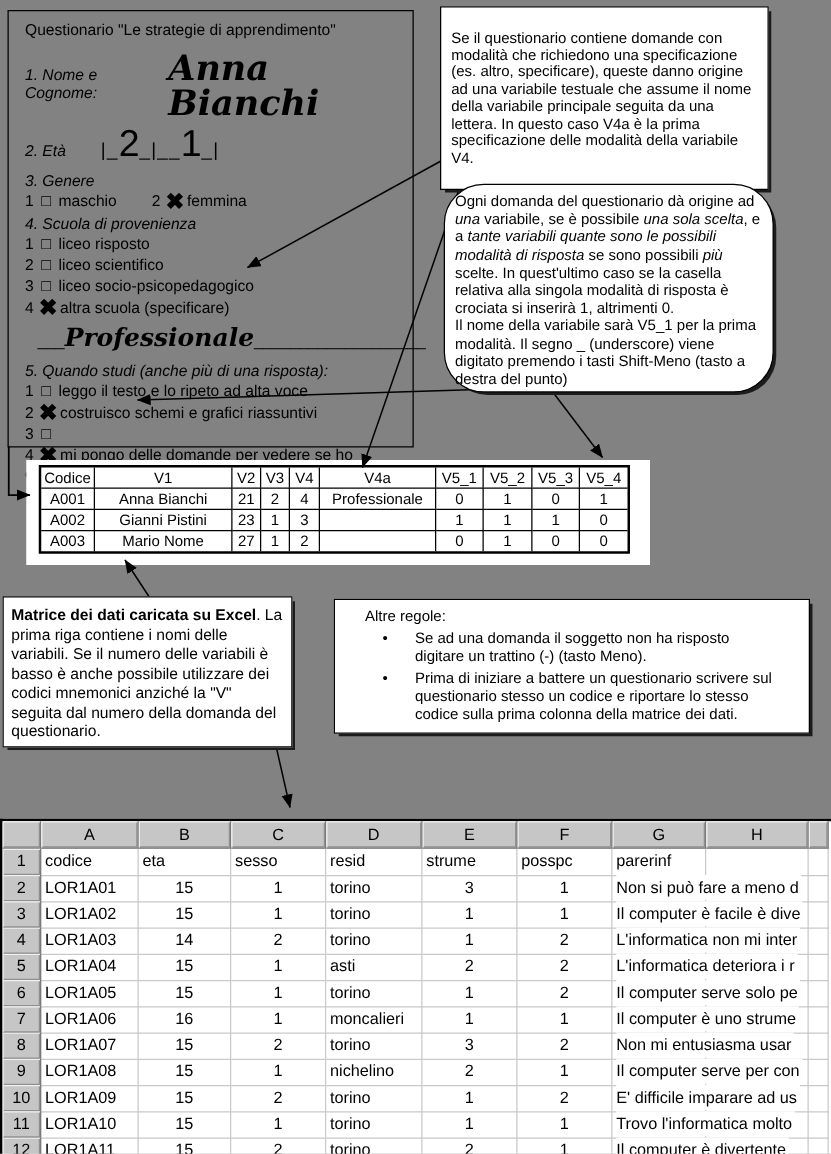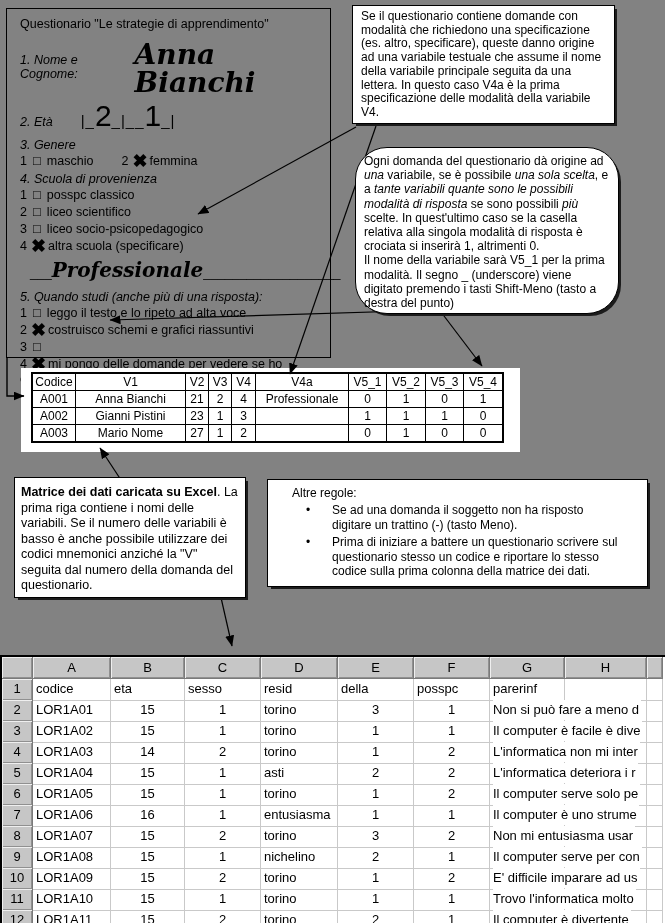--- a/index.html
+++ b/index.html
@@ -22,24 +22,24 @@
   .qopt .num{width:9px;}
   .mark-box{font-size:13px;margin:0 6px 0 4px;}
   .mark-x{font-size:18px;font-weight:bold;margin:0 2px;line-height:14px;}
   .opt2{margin-left:28px;display:flex;align-items:center;}
   .specline{margin:6px 0 10px 10px;font-size:13px;display:flex;align-items:flex-end;}
   .spec-script{font-size:20px;line-height:20px;}
   .wrapline{font-size:12.5px;height:17px;}
 
   
   .callout{position:absolute;background:#fff;border:1px solid #000;box-shadow:3px 3px 0 -1px #1c1c1c;color:#000;z-index:6;}
-  .box1{left:352px;top:5px;width:245px;height:109px;padding:4px 8px;font-size:12px;line-height:13.7px;}
+  .box1{left:352px;top:5px;width:245px;height:109px;padding:18px 8px;font-size:12px;line-height:13.7px;}
   .box2{left:355px;top:147px;width:246px;height:153px;padding:6px 8px;font-size:12px;line-height:14.2px;border-radius:32px;}
   .i{font-style:italic;}
-  .mnote{left:14px;top:477px;width:218px;height:105px;padding:7px 6px;font-size:12.5px;line-height:15.5px;}
+  .mnote{left:2px;top:477px;width:218px;height:105px;padding:7px 6px;font-size:12.5px;line-height:15.5px;}
   .mnote b{font-weight:bold;}
   .rules{left:267px;top:479px;width:331px;height:94px;padding:6px 24px;font-size:12px;line-height:14.4px;}
   .bullet{display:flex;margin-top:3px;gap:12px;}
   .bullet .dot{width:14px;margin-left:14px;text-align:left;}
   .bullet .dot::before{content:"\2022";}
   .bullet .btxt{flex:1;}
 
   
   .mback{position:absolute;left:21px;top:368px;width:499px;height:84px;background:#fff;z-index:2;}
   .mtable{position:absolute;left:31px;top:372px;border:2px solid #000;background:#fff;z-index:3;font-size:12px;color:#000;}
@@ -105,21 +105,21 @@
           <span class="num">2</span>
           <span class="mark-x">✖</span>
           <span>femmina</span>
         </span>
       </div>
 
       <div class="qitalic qsec">4. Scuola di provenienza</div>
       <div class="qopt">
         <span class="num">1</span>
         <span class="mark-box">□</span>
-        <span>posspc classico</span>
+        <span>liceo risposto</span>
       </div>
       <div class="qopt">
         <span class="num">2</span>
         <span class="mark-box">□</span>
         <span>liceo scientifico</span>
       </div>
       <div class="qopt">
         <span class="num">3</span>
         <span class="mark-box">□</span>
         <span>liceo socio-psicopedagogico</span>
@@ -254,21 +254,21 @@
       <div class="hcell">H</div>
       <div class="hcell"></div>
     </div>
 
     <div class="shrow srow">
       <div class="cell rnum">1</div>
       <div class="cell">codice</div>
       <div class="cell">eta</div>
       <div class="cell">sesso</div>
       <div class="cell">resid</div>
-      <div class="cell">della</div>
+      <div class="cell">strume</div>
       <div class="cell">posspc</div>
       <div class="cell">parerinf</div>
       <div class="cell"></div>
       <div class="cell"></div>
     </div>
 
     <div>
 
     <div class="shrow srow">
         <div class="cell rnum">2</div>
@@ -328,21 +328,21 @@
         <div class="cell numc">2</div>
         <div class="cell gcell"><span class="gspan">Il computer serve solo pe</span></div>
         <div class="cell"></div>
         <div class="cell"></div>
       </div>
         <div class="shrow srow">
         <div class="cell rnum">7</div>
         <div class="cell">LOR1A06</div>
         <div class="cell numc">16</div>
         <div class="cell numc">1</div>
-        <div class="cell">entusiasma</div>
+        <div class="cell">moncalieri</div>
         <div class="cell numc">1</div>
         <div class="cell numc">1</div>
         <div class="cell gcell"><span class="gspan">Il computer è uno strume</span></div>
         <div class="cell"></div>
         <div class="cell"></div>
       </div>
         <div class="shrow srow">
         <div class="cell rnum">8</div>
         <div class="cell">LOR1A07</div>
         <div class="cell numc">15</div>

